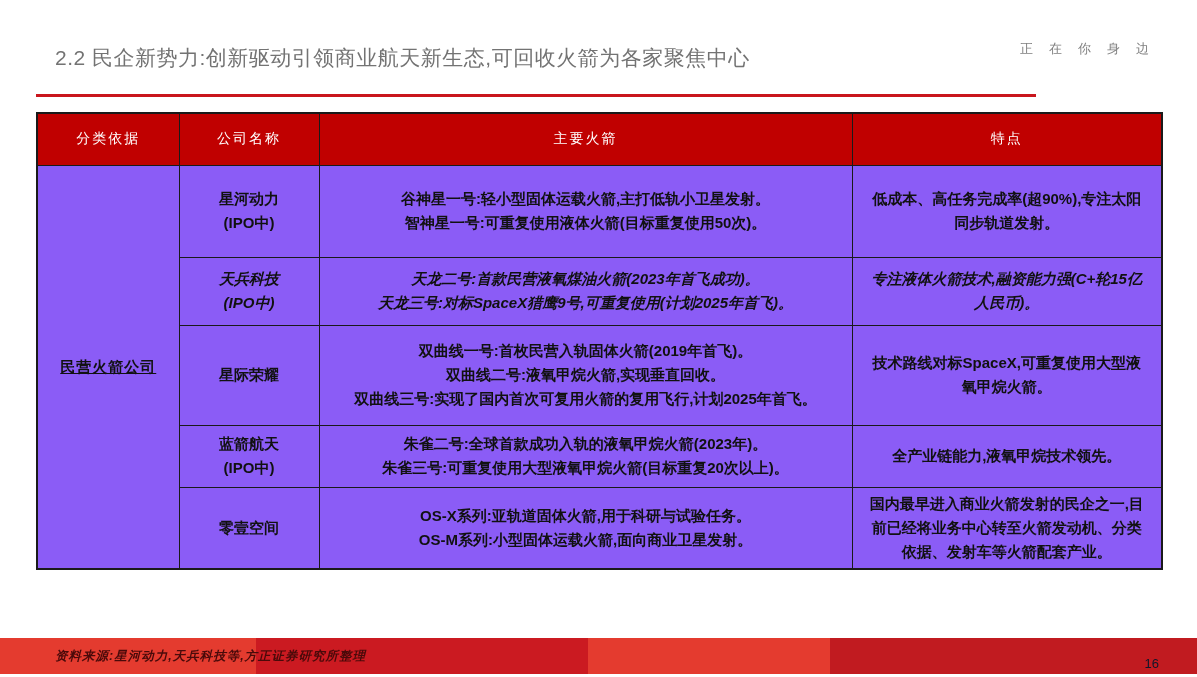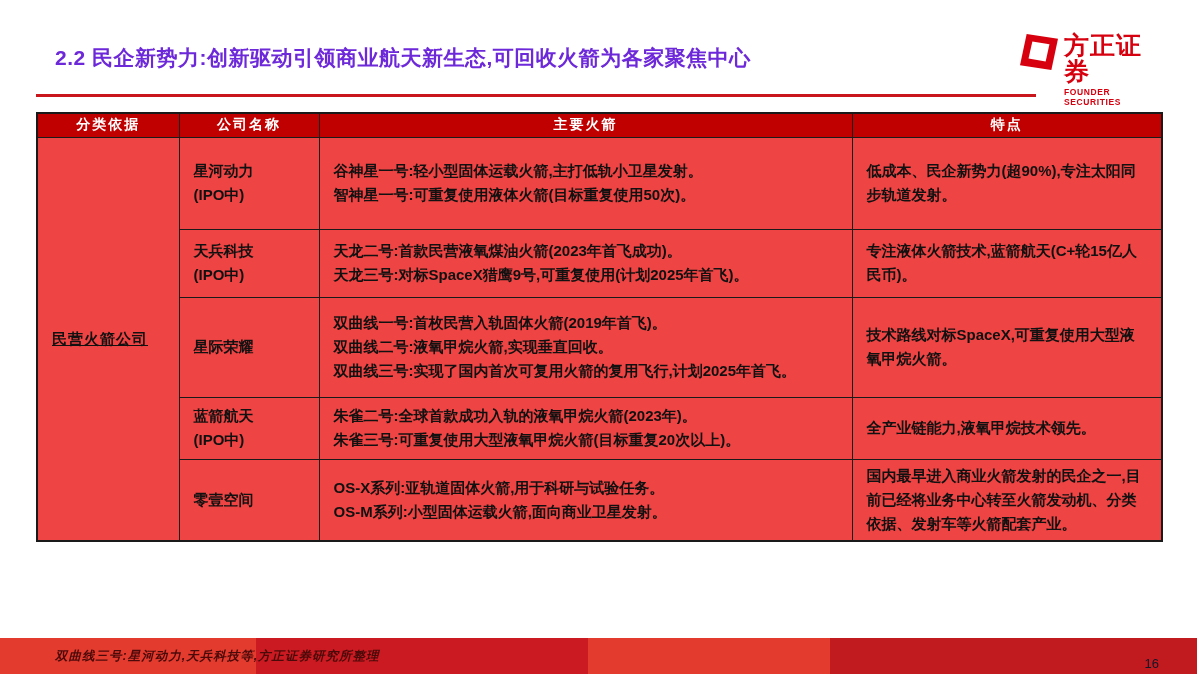--- a/index.html
+++ b/index.html
@@ -3,53 +3,53 @@
 <meta charset="utf-8">
 <style>
   * { margin:0; padding:0; box-sizing:border-box; }
   html,body { width:1197px; height:677px; background:#ffffff; overflow:hidden;
               font-family:"Liberation Sans","DejaVu Sans",sans-serif; }
   .slide { position:relative; width:1197px; height:677px; background:#fff; }
 
   
   .page-title {
     position:absolute; left:55px; top:44px; width:960px;
-    font-size:21px; font-weight:bold; color:#6d28d9; letter-spacing:0.5px;
+    font-size:21px; font-weight:normal; color:#737373; letter-spacing:0.5px;
   }
   .title-underline {
     position:absolute; left:36px; top:94px; width:1000px; height:3px; background:#c9161d;
   }
   .logo { position:absolute; left:1020px; top:32px; width:145px; }
   .logo-row { display:flex; align-items:flex-start; }
   .logo-mark { width:38px; height:38px; margin-right:6px; flex:0 0 auto; }
   .logo-names { display:flex; flex-direction:column; }
   .logo-cn { font-size:25px; font-weight:800; color:#d7000f; letter-spacing:1px; line-height:1.05; }
   .logo-en { font-size:8.5px; font-weight:bold; color:#d7000f; letter-spacing:0.6px; margin-top:2px; }
   .logo-slogan { margin-top:8px; font-size:13px; color:#808080; letter-spacing:16px; white-space:nowrap; }
 
   
   table.companies {
     position:absolute; left:36px; top:112px; width:1125px;
     border-collapse:collapse; table-layout:fixed;
     border:2px solid #1a1a1a;
   }
   table.companies th, table.companies td { border:1px solid #1a1a1a; }
   table.companies th {
-    background:#c00000; color:#ffffff; font-size:14px; font-weight:bold;
-    height:24px; text-align:center; letter-spacing:2px;
+    background:#c00000; color:#ffffff; font-size:14px; font-weight:normal;
+    height:52px; text-align:center; letter-spacing:2px;
   }
   table.companies td {
-    background:#ef4444; color:#111111; font-size:15px; font-weight:600;
-    text-align:left; vertical-align:middle; line-height:1.6;
+    background:#8b5cf6; color:#111111; font-size:15px; font-weight:600;
+    text-align:center; vertical-align:middle; line-height:1.6;
     white-space:pre-line; padding:4px 14px;
   }
   td.cell-category { font-size:15px; letter-spacing:1px;text-decoration:underline; }
   td.cell-company  { font-size:15px; }
   td.cell-rockets  { padding:4px 22px; }
-  tr.r1 { height:92px; } tr.r2 { height:68px; } tr.r3 { height:100px; }
+  tr.r1 { height:92px; } tr.r2 { height:68px;font-style:italic; } tr.r3 { height:100px; }
   tr.r4 { height:62px; } tr.r5 { height:78px; }
 
   
   .footer-bar { position:absolute; left:0; top:638px; width:1197px; height:36px; background:#e43b2f; }
   .footer-seg { position:absolute; top:0; height:36px; }
   .seg-mid   { left:256px; width:332px; background:#cb1a21; }
   .seg-right { left:830px; width:367px; background:#c11b20; }
   .source-note {
     position:absolute; left:55px; top:0; height:36px; display:flex; align-items:center;
     font-size:12.5px; font-weight:bold; font-style:italic; color:#4a0a0a; letter-spacing:1px;
@@ -61,30 +61,20 @@
 </style>
 </head>
 <body>
 
 <div class="slide">
 
   <div class="page-title">2.2 民企新势力:创新驱动引领商业航天新生态,可回收火箭为各家聚焦中心</div>
   <div class="title-underline"></div>
 
   <div class="logo">
-    <div class="logo-row">
-      <svg class="logo-mark" viewBox="0 0 40 40">
-        <polygon points="7,2 40,7 33,40 0,35" fill="#d7000f"></polygon>
-        <polygon points="13,10 31,13 27,31 9,28" fill="#ffffff"></polygon>
-      </svg>
-      <div class="logo-names">
-        <span class="logo-cn">方正证券</span>
-        <span class="logo-en">FOUNDER SECURITIES</span>
-      </div>
-    </div>
     <div class="logo-slogan">正在你身边</div>
   </div>
 
   <table class="companies">
     <colgroup>
       <col style="width:142px">
         <col style="width:140px">
         <col style="width:533px">
         <col style="width:310px">
     </colgroup>
@@ -96,28 +86,28 @@
         <th>特点</th>
       </tr>
     </thead>
     <tbody>
       <tr class="r1">
         <td class="cell-category" rowspan="5">民营火箭公司</td>
         <td class="cell-company">星河动力
 (IPO中)</td>
         <td class="cell-rockets">谷神星一号:轻小型固体运载火箭,主打低轨小卫星发射。
 智神星一号:可重复使用液体火箭(目标重复使用50次)。</td>
-        <td class="cell-features">低成本、民企新势力(超90%),专注太阳同步轨道发射。</td>
+        <td class="cell-features">低成本、高任务完成率(超90%),专注太阳同步轨道发射。</td>
       </tr>
       <tr class="r2">
         <td class="cell-company">天兵科技
 (IPO中)</td>
         <td class="cell-rockets">天龙二号:首款民营液氧煤油火箭(2023年首飞成功)。
 天龙三号:对标SpaceX猎鹰9号,可重复使用(计划2025年首飞)。</td>
-        <td class="cell-features">专注液体火箭技术,蓝箭航天(C+轮15亿人民币)。</td>
+        <td class="cell-features">专注液体火箭技术,融资能力强(C+轮15亿人民币)。</td>
       </tr>
       <tr class="r3">
         <td class="cell-company">星际荣耀</td>
         <td class="cell-rockets">双曲线一号:首枚民营入轨固体火箭(2019年首飞)。
 双曲线二号:液氧甲烷火箭,实现垂直回收。
 双曲线三号:实现了国内首次可复用火箭的复用飞行,计划2025年首飞。</td>
         <td class="cell-features">技术路线对标SpaceX,可重复使用大型液氧甲烷火箭。</td>
       </tr>
       <tr class="r4">
         <td class="cell-company">蓝箭航天
@@ -131,17 +121,17 @@
         <td class="cell-rockets">OS-X系列:亚轨道固体火箭,用于科研与试验任务。
 OS-M系列:小型固体运载火箭,面向商业卫星发射。</td>
         <td class="cell-features">国内最早进入商业火箭发射的民企之一,目前已经将业务中心转至火箭发动机、分类依据、发射车等火箭配套产业。</td>
       </tr>
     </tbody>
   </table>
 
   <div class="footer-bar">
     <div class="footer-seg seg-mid"></div>
     <div class="footer-seg seg-right"></div>
-    <div class="source-note">双曲线三号:星河动力,天兵科技等,方正证券研究所整理</div>
+    <div class="source-note">资料来源:星河动力,天兵科技等,方正证券研究所整理</div>
     <div class="page-number">16</div>
   </div>
 
 </div>
 
 </body></html>

